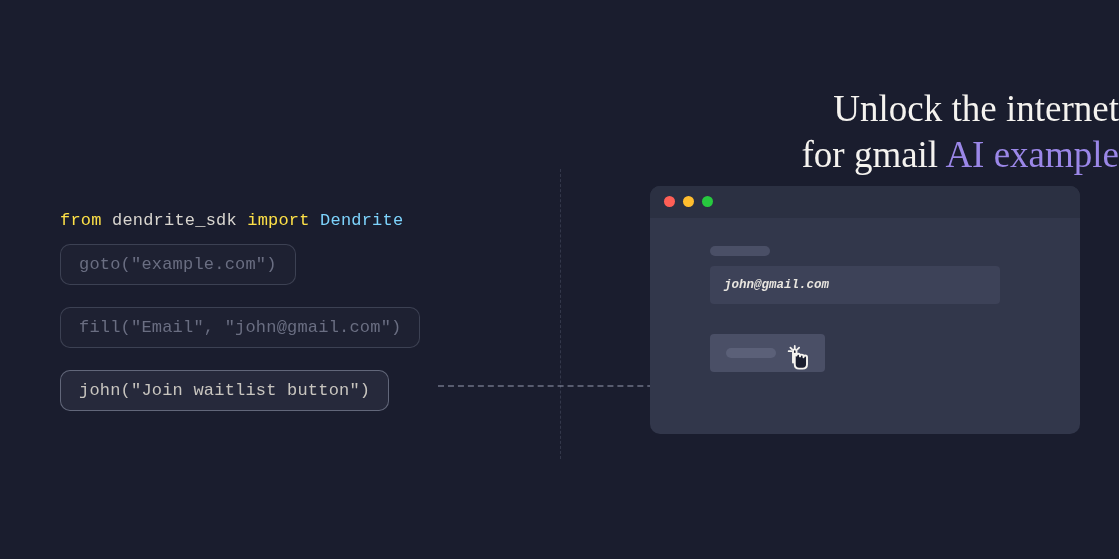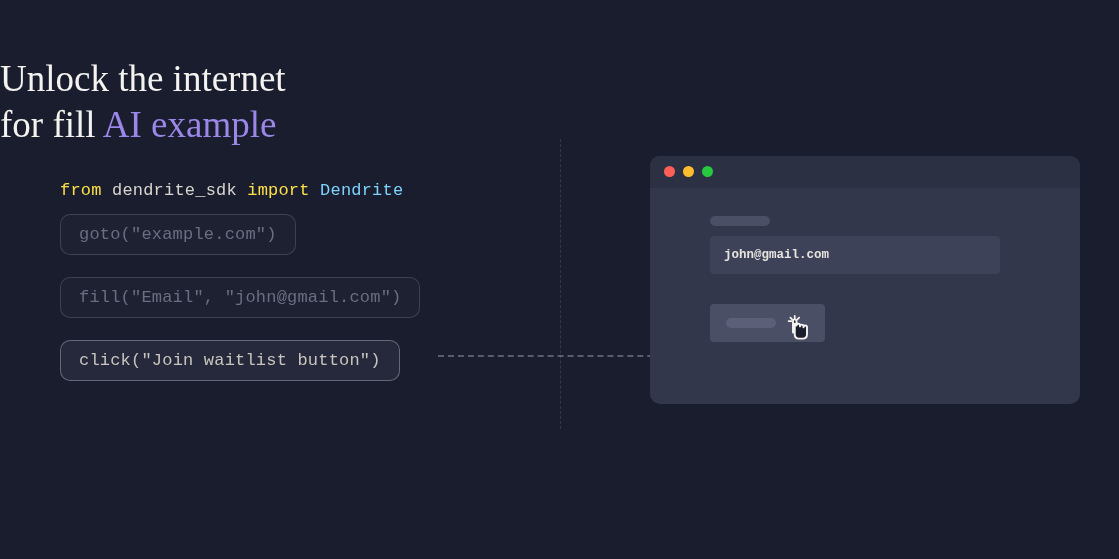--- a/index.html
+++ b/index.html
@@ -9,22 +9,22 @@
     }
     body {
       width: 1119px;
       height: 559px;
       background: #1a1d2e;
       font-family: Georgia, 'Times New Roman', serif;
       overflow: hidden;
       position: relative;
     }
     .hero-title {
-      text-align: left;
-      padding-top: 56px;
+      text-align: right;
+      padding-top: 86px;
       color: #f5f3ef;
       font-size: 37px;
       font-weight: 400;
       line-height: 1.25;
     }
     .hero-title .accent {
       color: #9b87e8;
     }
     .content-area {
       display: flex;
@@ -127,20 +127,21 @@
       background: #3d4258;
       border-radius: 4px;
       display: flex;
       align-items: center;
       padding-left: 14px;
       font-family: 'Menlo', 'Monaco', 'Courier New', monospace;
       font-size: 12.5px;
       color: #e8e5df;
       font-weight: 600;
       margin-bottom: 30px;
+      font-style: italic;
     }
     .action-button {
       width: 115px;
       height: 38px;
       background: #4a4f66;
       border-radius: 4px;
       display: flex;
       align-items: center;
       padding-left: 16px;
       position: relative;
@@ -157,21 +158,21 @@
       top: 10px;
       width: 28px;
       height: 30px;
     }
   </style>
 </head>
 <body>
 
 <div class="hero-title">
   <span>Unlock the internet</span><br>
-  <span>for fill </span><span class="accent">AI example</span>
+  <span>for gmail </span><span class="accent">AI example</span>
 </div>
 
 <div class="content-area">
 
   <div class="code-panel">
     <div class="import-line">
       <span class="kw-from">from</span>
       <span class="kw-module">dendrite_sdk</span>
       <span class="kw-import">import</span>
       <span class="kw-class">Dendrite</span>
@@ -182,21 +183,21 @@
         <span class="fn">goto</span>(<span class="str">"example.com"</span>)
       </div>
     </div>
     <div>
       <div class="code-pill">
         <span class="fn">fill</span>(<span class="str">"Email", "john@gmail.com"</span>)
       </div>
     </div>
     <div>
       <div class="code-pill active">
-        <span class="fn">click</span>(<span class="str">"Join waitlist button"</span>)
+        <span class="fn">john</span>(<span class="str">"Join waitlist button"</span>)
       </div>
     </div>
   </div>
 
   <div class="vertical-divider"></div>
   <div class="dashed-connector"></div>
 
   <div class="browser-panel">
     <div class="browser-chrome">
       <div class="traffic-dot red"></div>

